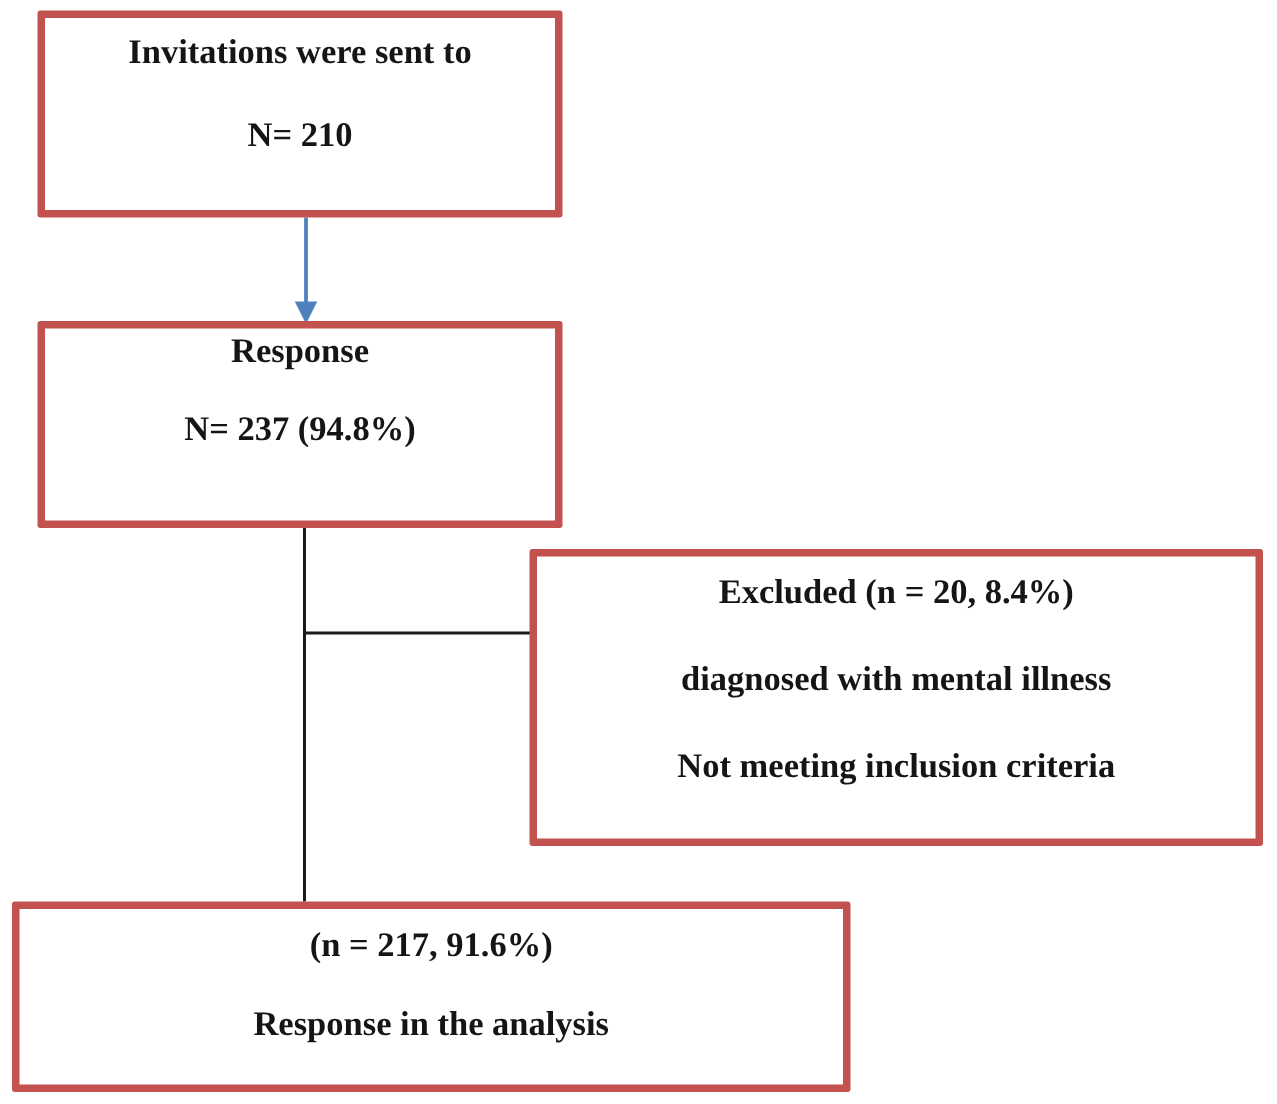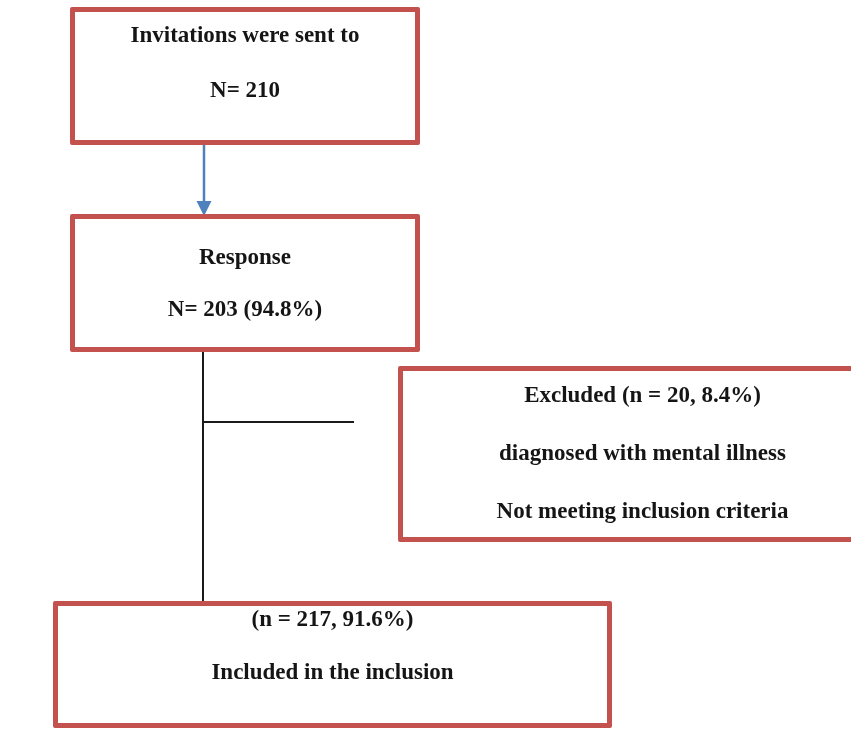--- a/index.html
+++ b/index.html
@@ -33,27 +33,26 @@
     border-radius: 2px;
     background: var(--background);
     display: flex;
     flex-direction: column;
     align-items: center;
     text-align: center;
     color: var(--text);
     font-weight: bold;
     font-size: 23px;
     line-height: 26px;
-    margin-left: 45px;
   }
   .box p { white-space: nowrap; }
   .box-invitations { left: 25px;  top: 7px;   width: 350px; height: 138px; padding-top: 10px; row-gap: 29px; }
-  .box-response    { left: 25px;  top: 214px; width: 350px; height: 138px; padding-top: 25px; row-gap: 26px; }
-  .box-excluded    { left: 353px; top: 366px; width: 489px; height: 176px; padding-top: 11px; row-gap: 32px; }
-  .box-included    { left: 8px;   top: 601px; width: 559px; height: 127px; row-gap: 27px; }
+  .box-response    { left: 25px;  top: 214px; width: 350px; height: 138px; padding-top: 2px; row-gap: 26px; }
+  .box-excluded    { left: 353px; top: 366px; width: 489px; height: 198px; padding-top: 11px; row-gap: 32px; }
+  .box-included    { left: 8px;   top: 601px; width: 559px; height: 127px; padding-top: 11px; row-gap: 27px; }
 </style>
 </head>
 <body>
 
 <div class="canvas">
 
   <svg class="connectors" viewBox="0 0 851 736" xmlns="http://www.w3.org/2000/svg">
 
     <line x1="204" y1="145" x2="204" y2="203" stroke-width="2.5" stroke="#4f81bd"></line>
     <polygon points="204,216 196.5,201 211.5,201" fill="#4f81bd"></polygon>
@@ -63,27 +62,27 @@
     <line x1="203" y1="422" x2="354" y2="422" stroke-width="2" stroke="#1a1a1a"></line>
   </svg>
 
   <div class="box box-invitations">
     <p>Invitations were sent to</p>
     <p>N= 210</p>
   </div>
 
   <div class="box box-response">
     <p>Response</p>
-    <p>N= 203 (94.8%)</p>
+    <p>N= 237 (94.8%)</p>
   </div>
 
   <div class="box box-excluded">
     <p>Excluded (n = 20, 8.4%)</p>
     <p>diagnosed with mental illness</p>
     <p>Not meeting inclusion criteria</p>
   </div>
 
   <div class="box box-included">
     <p>(n = 217, 91.6%)</p>
-    <p>Included in the inclusion</p>
+    <p>Response in the analysis</p>
   </div>
 
 </div>
 
 </body></html>

